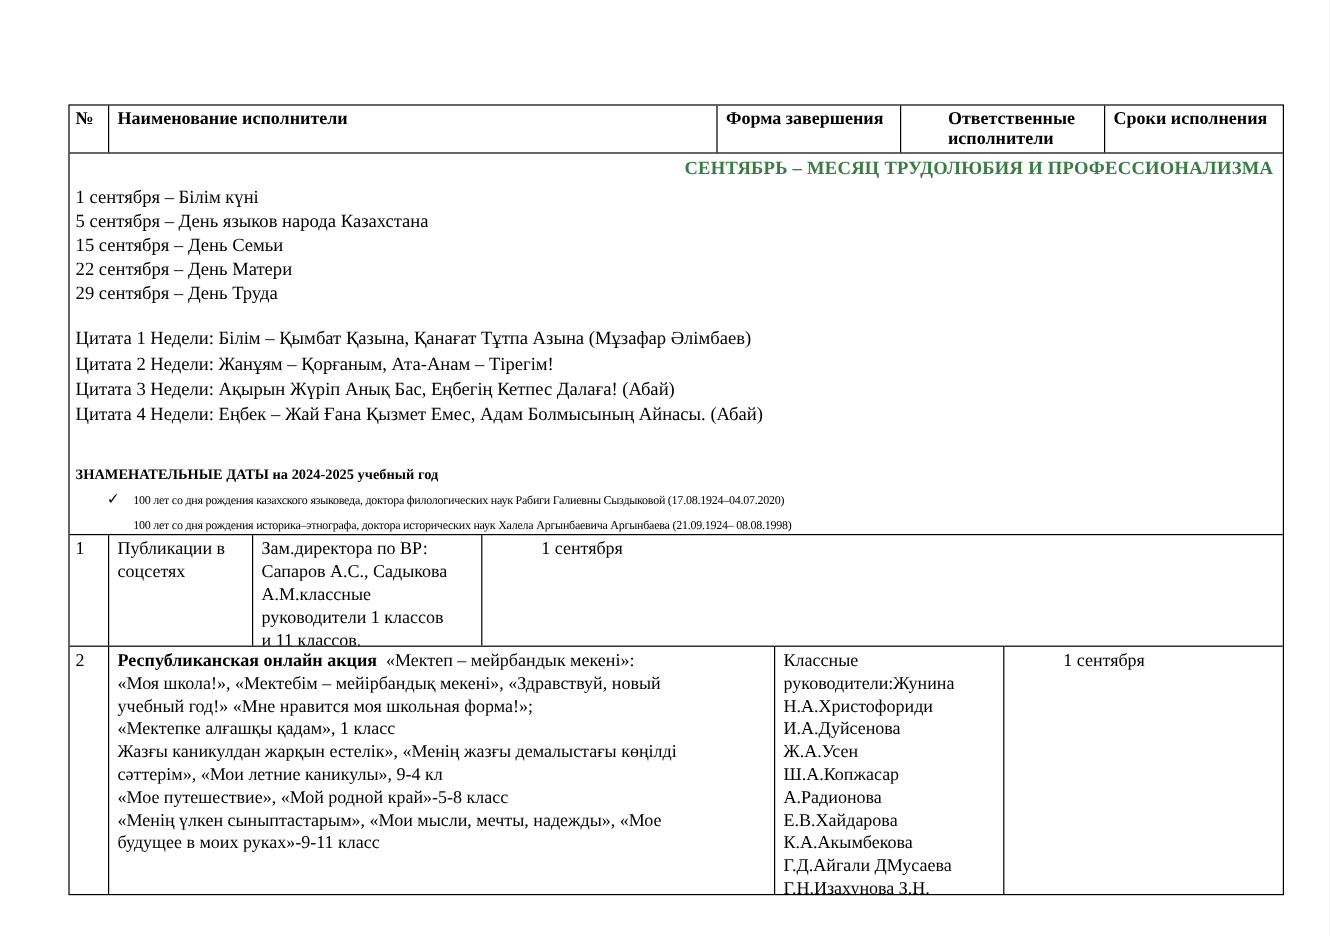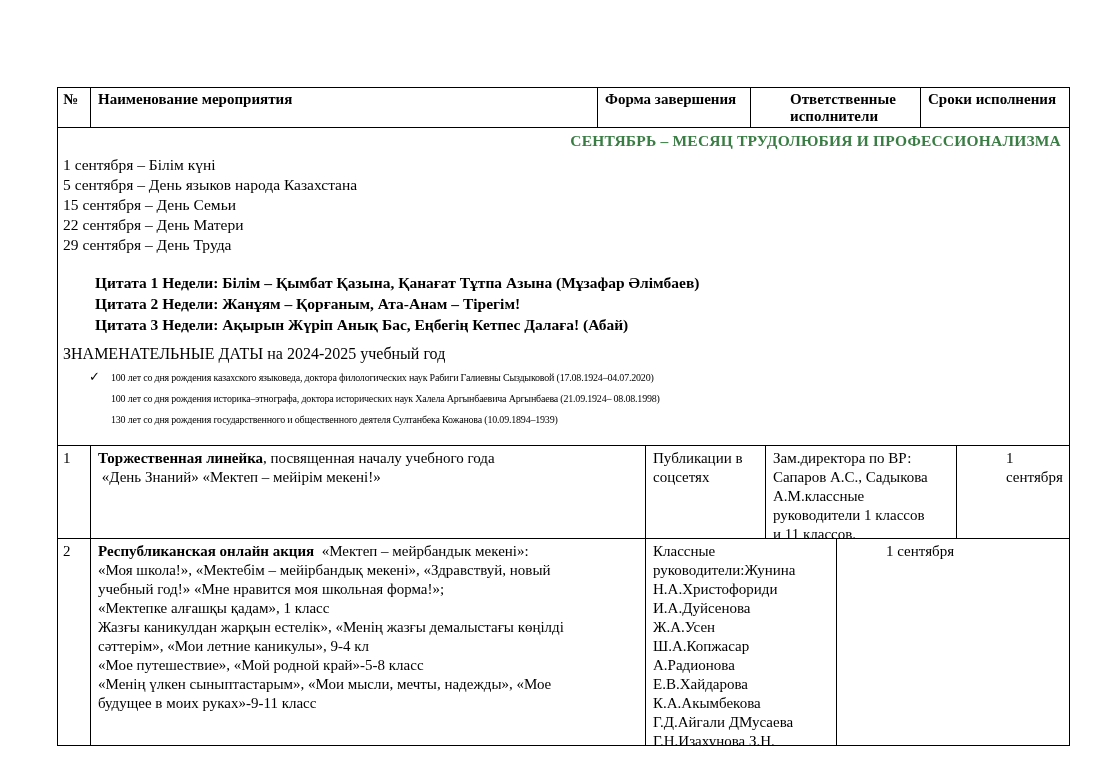--- a/index.html
+++ b/index.html
@@ -25,22 +25,22 @@
   .h-date { flex:1; border-right:none; }
   
   .section {
     height:318px; border-bottom:1.5px solid #000;
     padding:4px 8px 0 5px; font-size:15.5px; overflow:hidden;
   }
   .sec-title { text-align:right; font-weight:bold; font-size:15.5px; letter-spacing:0.2px; }
   .dates  { margin-top:5px; }
   .dates  div { font-weight:normal; line-height:20px; white-space:pre-wrap; }
   .quotes { margin-top:17px; }
-  .quotes div { font-weight:bold; line-height:21px; white-space:pre-wrap;margin-left:32px; }
-  .znam-title { margin-top:10px; font-weight:normal; font-size:16px; }
+  .quotes div { font-weight:normal; line-height:21px; white-space:pre-wrap; }
+  .znam-title { margin-top:32px; font-weight:bold; font-size:12px; }
   .znam-list { position:relative; margin-top:4px; padding-left:48px; letter-spacing:-0.2px; }
   .znam-list .check {
     position:absolute; left:26px; top:2px;
     font-family:"DejaVu Sans", sans-serif; font-size:13px; letter-spacing:0;
   }
   .znam-list div { line-height:21px; font-size:10px; white-space:pre-wrap; }
   
   .trow { display:flex; }
   .row1 { height:93px; border-bottom:1.5px solid #000; }
   .row2 { height:206px; }
@@ -58,55 +58,50 @@
   .lines div { white-space:pre-wrap; }
 </style>
 </head>
 <body>
 
 <div class="page">
   <div class="doc-table">
 
     <div class="thead">
       <div class="th h-num">№</div>
-      <div class="th h-name">Наименование мероприятия</div>
+      <div class="th h-name">Наименование исполнители</div>
       <div class="th h-form">Форма завершения</div>
       <div class="th h-resp">Ответственные исполнители</div>
       <div class="th h-date">Сроки исполнения</div>
     </div>
 
     <div class="section">
       <div class="sec-title" style="color: rgb(58, 125, 68);">СЕНТЯБРЬ – МЕСЯЦ ТРУДОЛЮБИЯ И ПРОФЕССИОНАЛИЗМА</div>
       <div class="dates lines">
           <div>1 сентября – Білім күні</div>
           <div>5 сентября – День языков народа Казахстана</div>
           <div>15 сентября – День Семьи</div>
           <div>22 сентября – День Матери</div>
           <div>29 сентября – День Труда</div>
         </div>
       <div class="quotes lines">
           <div>Цитата 1 Недели: Білім – Қымбат Қазына, Қанағат Тұтпа Азына (Мұзафар Әлімбаев)</div>
           <div>Цитата 2 Недели: Жанұям – Қорғаным, Ата-Анам – Тірегім!</div>
           <div>Цитата 3 Недели: Ақырын Жүріп Анық Бас, Еңбегің Кетпес Далаға! (Абай)</div>
+          <div>Цитата 4 Недели: Еңбек – Жай Ғана Қызмет Емес, Адам Болмысының Айнасы. (Абай)</div>
         </div>
       <div class="znam-title">ЗНАМЕНАТЕЛЬНЫЕ ДАТЫ на 2024-2025 учебный год</div>
       <div class="znam-list">
         <span class="check">✓</span>
         <div class="lines"><div>100 лет со дня рождения казахского языковеда, доктора филологических наук Рабиги Галиевны Сыздыковой (17.08.1924–04.07.2020)</div><div>100 лет со дня рождения историка–этнографа, доктора исторических наук Халела Аргынбаевича Аргынбаева (21.09.1924– 08.08.1998)</div><div>130 лет со дня рождения государственного и общественного деятеля Султанбека Кожанова (10.09.1894–1939)</div></div>
       </div>
     </div>
 
     <div class="trow row1">
       <div class="td c-num">1</div>
-      <div class="td c-name">
-        <div class="firstline"><span class="b">Торжественная линейка</span><span>, посвященная началу учебного года</span></div>
-        <div class="lines">
-            <div> «День Знаний» «Мектеп – мейірім мекені!»</div>
-          </div>
-      </div>
       <div class="td c-form">Публикации в соцсетях</div>
       <div class="td c-resp lines">
           <div>Зам.директора по ВР:</div>
           <div>Сапаров А.С., Садыкова</div>
           <div>А.М.классные</div>
           <div>руководители 1 классов</div>
           <div>и 11 классов.</div>
         </div>
       <div class="td c-date">1 сентября</div>
     </div>

